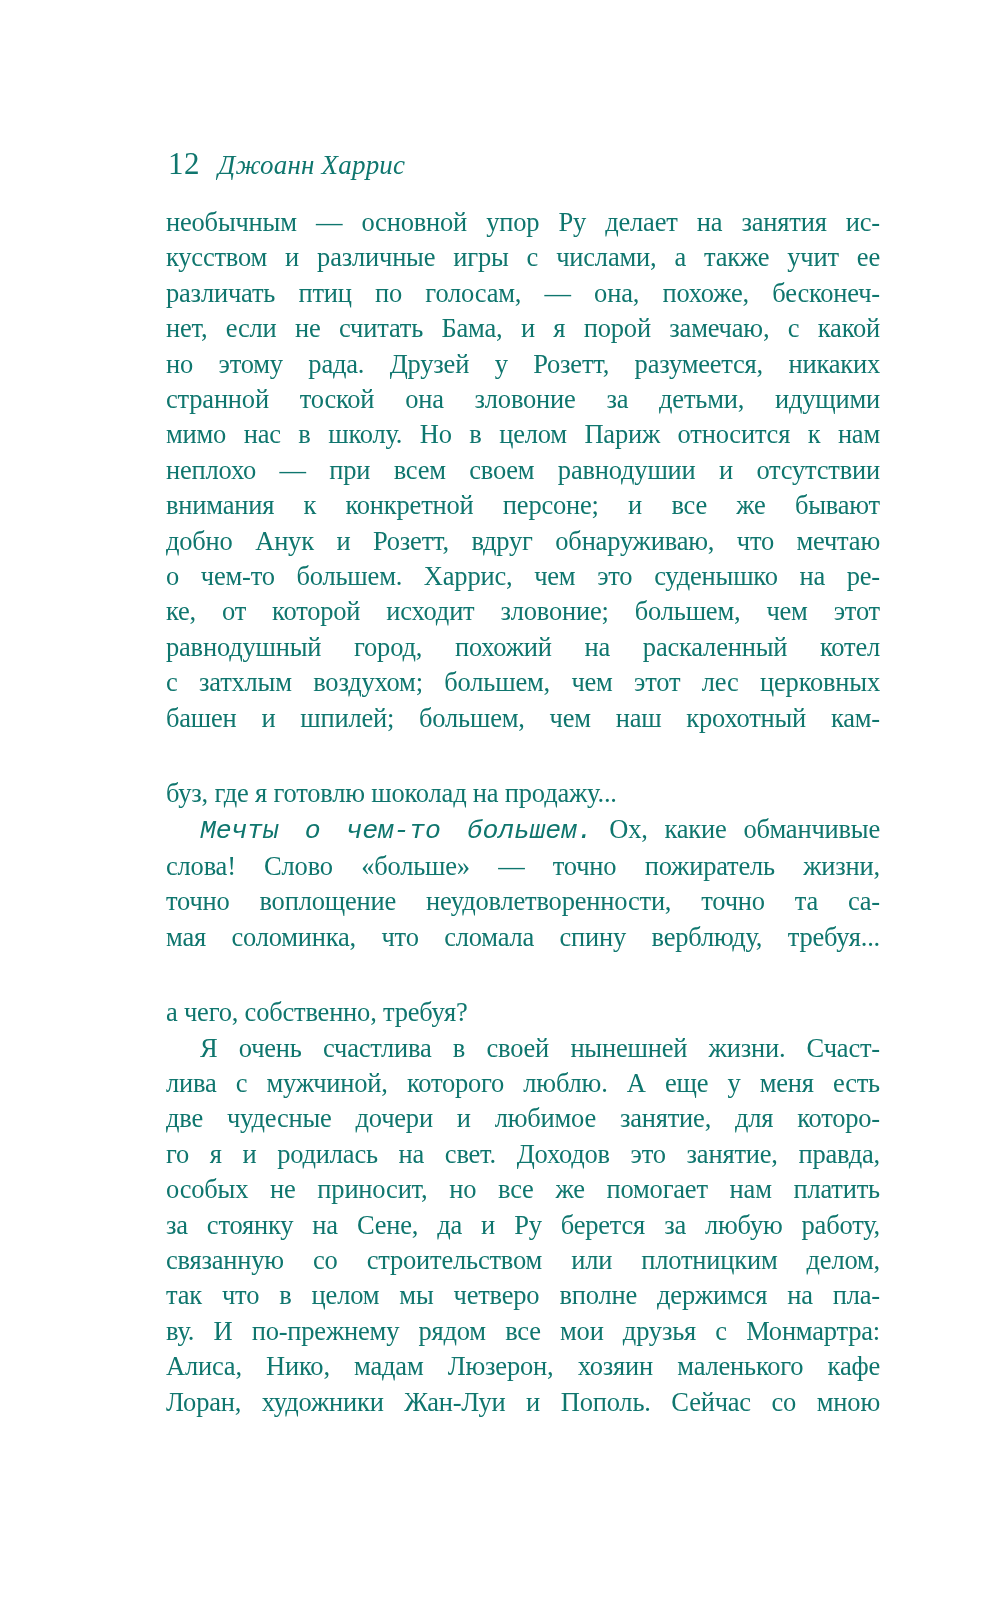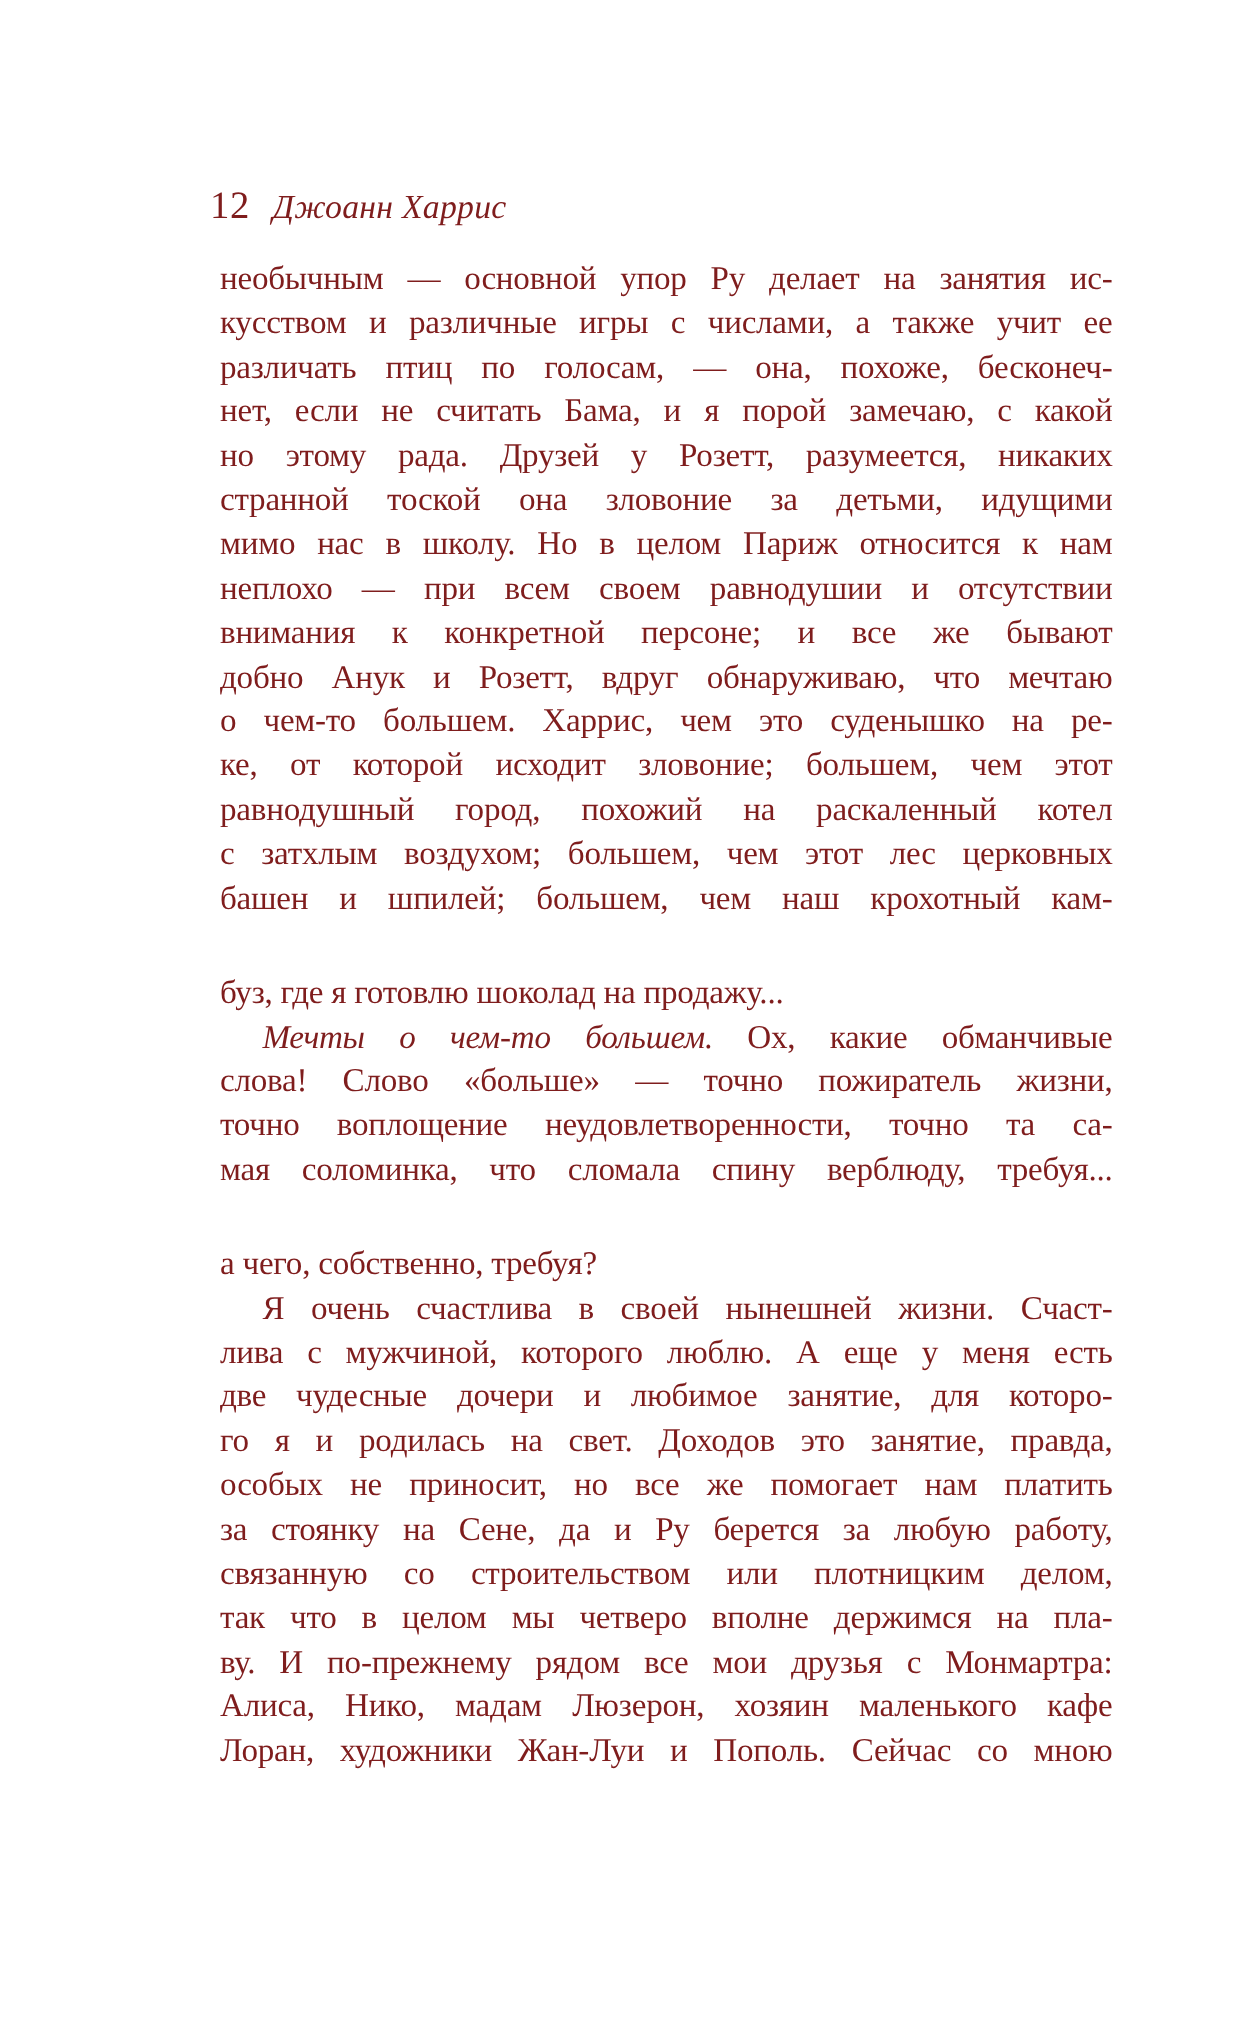--- a/index.html
+++ b/index.html
@@ -5,21 +5,21 @@
   html, body {
     margin: 0;
     padding: 0;
     background: #ffffff;
   }
   .page {
     position: relative;
     width: 1000px;
     height: 1616px;
     background: #ffffff;
-    color: #7f1d1d;
+    color: #0f766e;
     font-family: "Liberation Serif", serif;
     overflow: hidden;
   }
   .running-header {
     position: absolute;
     left: 168px;
     top: 146px;
     display: flex;
     align-items: baseline;
     gap: 18px;
@@ -29,41 +29,42 @@
     font-weight: normal;
     letter-spacing: 0.5px;
   }
   .author-name {
     font-style: italic;
     font-size: 27px;
     letter-spacing: 0.2px;
   }
   .text-block {
     position: absolute;
-    left: 176px;
+    left: 166px;
     top: 205px;
     width: 714px;
   }
   .line {
     font-size: 26.5px;
     line-height: 35.4px;
     letter-spacing: -0.2px;
     text-align: justify;
     text-align-last: justify;
     white-space: normal;
   }
   .line.ragged {
     text-align-last: left;
     margin-top: 40px;
   }
   .line.indented {
     padding-left: 34px;
   }
   .italic {
     font-style: italic;
+    font-family: Liberation Mono, monospace;
   }
 </style>
 </head>
 <body>
 
 <div class="page">
 
   <div class="running-header">
     <span class="page-number">12</span>
     <span class="author-name">Джоанн Харрис</span>

